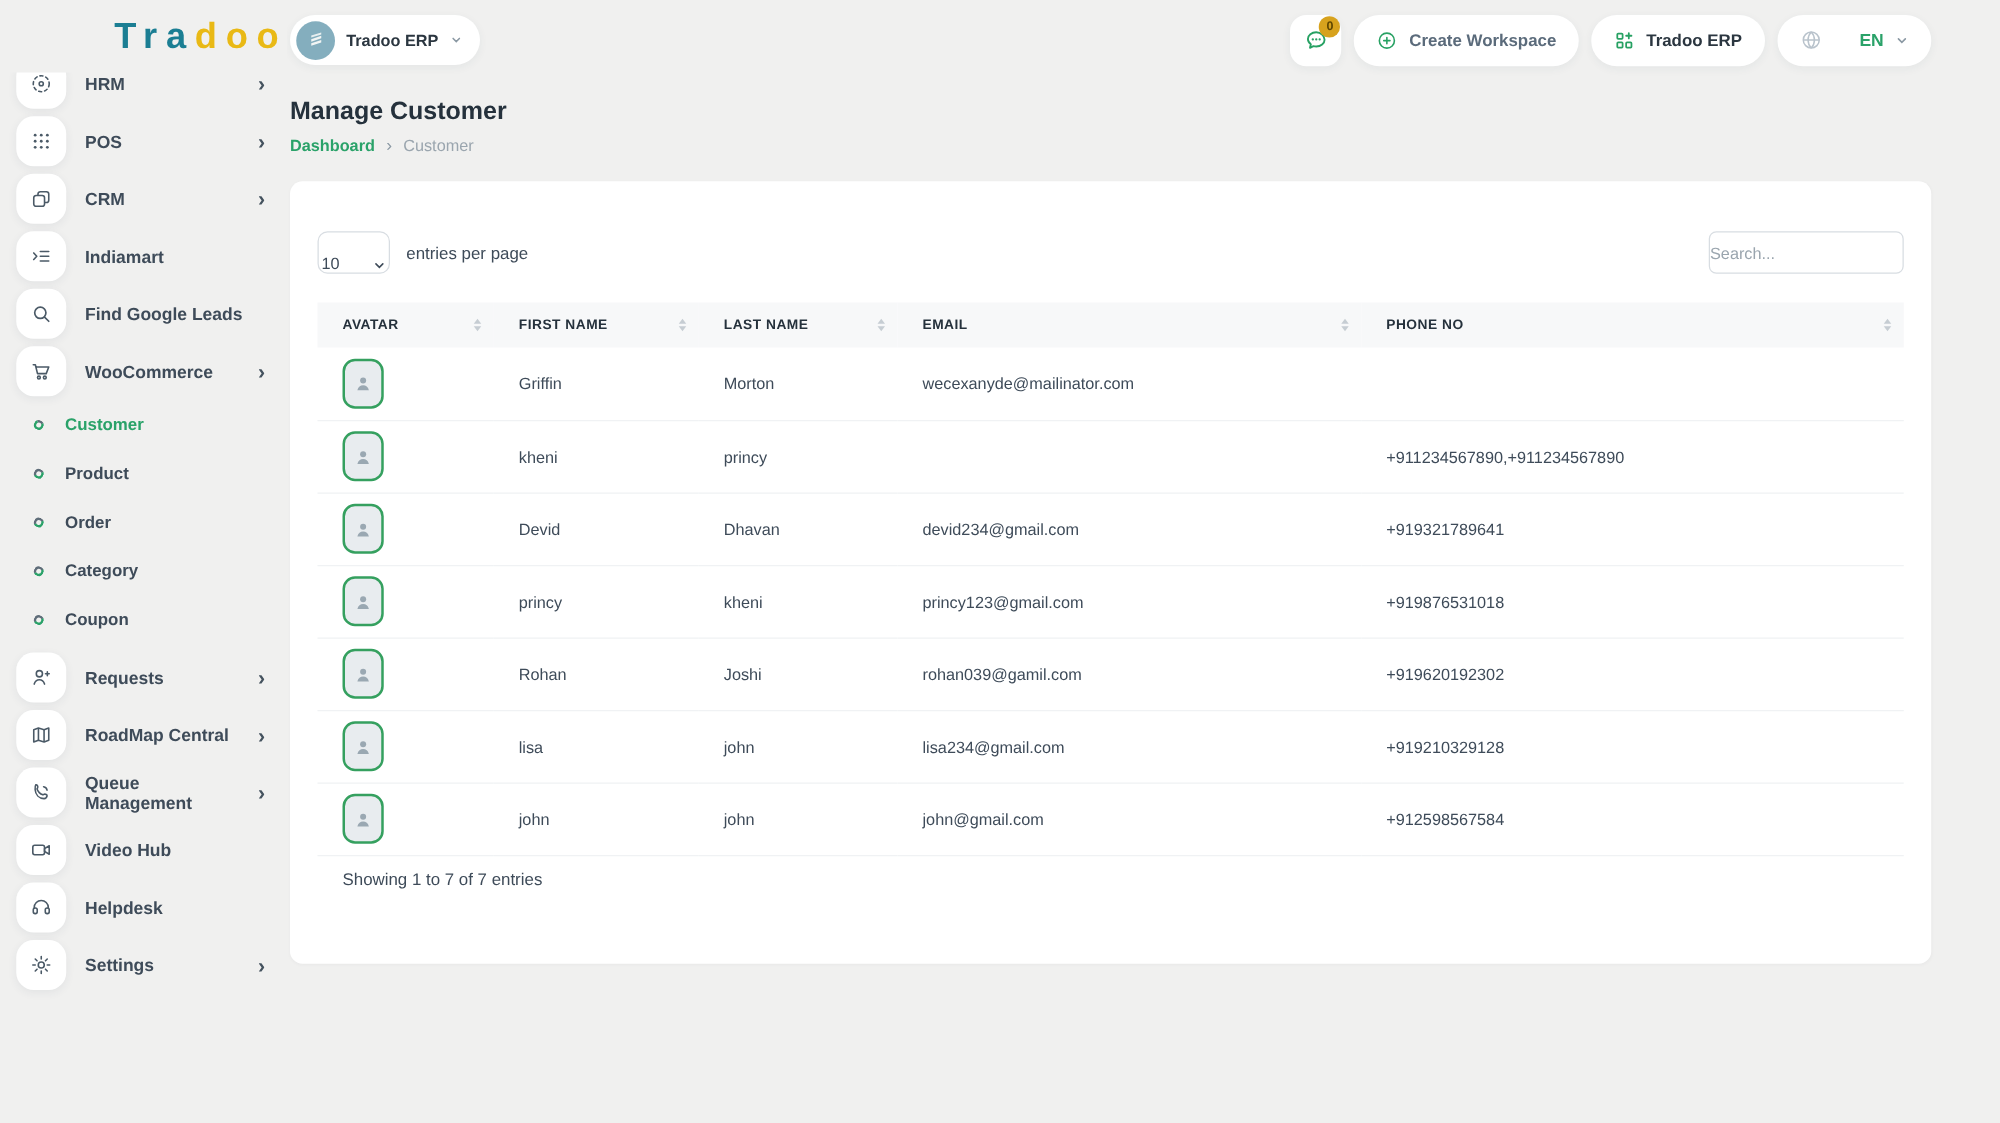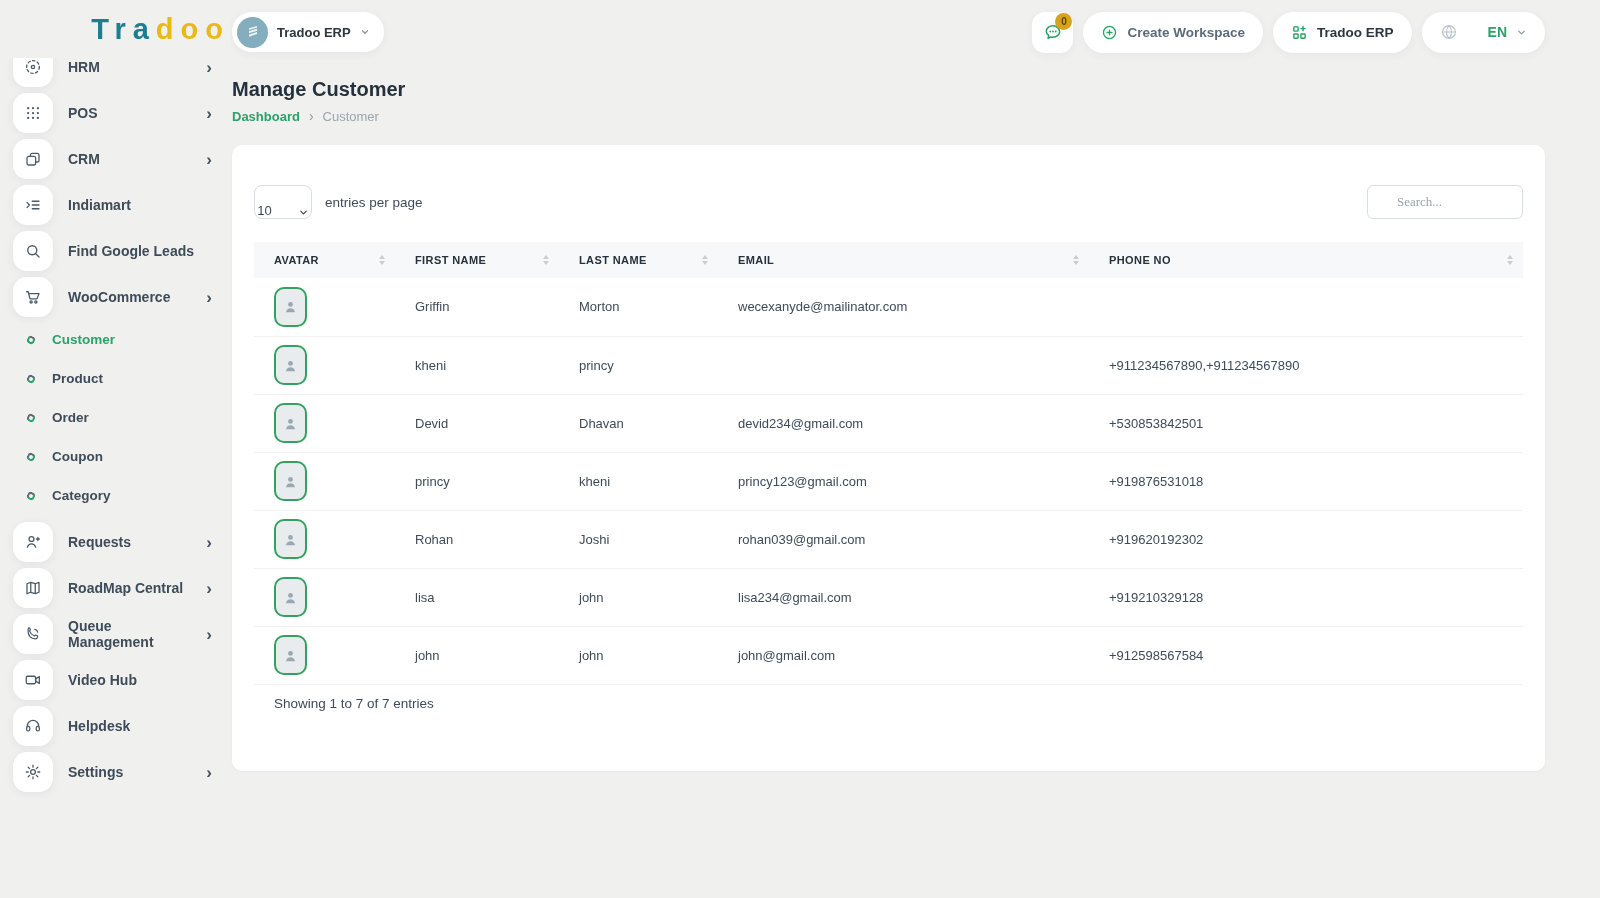--- a/index.html
+++ b/index.html
@@ -102,22 +102,22 @@
   .controls { display:flex; align-items:center; gap:13px; margin-bottom:23px; }
   .select-box {
     width:58px; height:34px; border:1px solid #d8dde2; border-radius:8px;
     display:flex; align-items:flex-end; justify-content:center; gap:26px;
     font-size:13px; color:#3e4b59; cursor:pointer; background:#fff;
   }
   .select-box .tiny-chev { color:#3e4b59; }
   .entries-label { font-size:13.5px; color:#3e4b59; }
   .search-input {
     margin-left:auto; width:156px; height:34px; border:1px solid #d8dde2; border-radius:6px;
-    padding:0 29px; font-size:13px; color:#3e4b59; outline:none; background:#fff;
-    font-family:Liberation Serif, serif;
+    padding:0 0; font-size:13px; color:#3e4b59; outline:none; background:#fff;
+    font-family:Liberation Sans, sans-serif;
   }
   .search-input::placeholder { color:#9aa5ae; }
 
   table { width:100%; border-collapse:collapse; table-layout:fixed; }
   thead th { background:#f7f8f9; height:36px; padding:0; }
   .th-inner {
     display:flex; align-items:center; justify-content:space-between;
     padding:0 10px 0 20px; font-size:11px; font-weight:700; color:#25313c;
     letter-spacing:.4px; cursor:pointer;
   }
@@ -230,25 +230,25 @@
       <div class="submenu-item">
         <span class="bullet"></span>
         <span class="side-label">Product</span>
       </div>
       <div class="submenu-item">
         <span class="bullet"></span>
         <span class="side-label">Order</span>
       </div>
       <div class="submenu-item">
         <span class="bullet"></span>
-        <span class="side-label">Coupon</span>
+        <span class="side-label">Category</span>
       </div>
       <div class="submenu-item">
         <span class="bullet"></span>
-        <span class="side-label">Category</span>
+        <span class="side-label">Coupon</span>
       </div>
 
       <div class="side-item" style="margin-top:4px;">
         <span class="icon-box">
           <svg width="18" height="18" viewBox="0 0 24 24" fill="none" stroke="currentColor" stroke-width="1.7" stroke-linecap="round">
               <circle cx="10" cy="8" r="3.3"></circle>
               <path d="M4.5 19c.9-3 3-4.6 5.5-4.6s4.6 1.6 5.5 4.6"></path>
               <path d="M18.5 6v4M16.5 8h4"></path>
             </svg>
         </span>
@@ -500,21 +500,21 @@
                     <g fill="#9aa8b2">
                       <circle cx="12" cy="9" r="3.4"></circle>
                       <path d="M5.5 20c.8-3.6 3.4-5.6 6.5-5.6s5.7 2 6.5 5.6z"></path>
                     </g>
                   </svg>
                 </div>
               </td>
             <td>Devid</td>
             <td>Dhavan</td>
             <td>devid234@gmail.com</td>
-            <td>+530853842501</td>
+            <td>+919321789641</td>
           </tr>
           <tr>
             <td>
                 <div class="avatar-chip">
                   <svg width="17" height="17" viewBox="0 0 24 24">
                     <g fill="#9aa8b2">
                       <circle cx="12" cy="9" r="3.4"></circle>
                       <path d="M5.5 20c.8-3.6 3.4-5.6 6.5-5.6s5.7 2 6.5 5.6z"></path>
                     </g>
                   </svg>
@@ -531,21 +531,21 @@
                   <svg width="17" height="17" viewBox="0 0 24 24">
                     <g fill="#9aa8b2">
                       <circle cx="12" cy="9" r="3.4"></circle>
                       <path d="M5.5 20c.8-3.6 3.4-5.6 6.5-5.6s5.7 2 6.5 5.6z"></path>
                     </g>
                   </svg>
                 </div>
               </td>
             <td>Rohan</td>
             <td>Joshi</td>
-            <td>rohan039@gmail.com</td>
+            <td>rohan039@gamil.com</td>
             <td>+919620192302</td>
           </tr>
           <tr>
             <td>
                 <div class="avatar-chip">
                   <svg width="17" height="17" viewBox="0 0 24 24">
                     <g fill="#9aa8b2">
                       <circle cx="12" cy="9" r="3.4"></circle>
                       <path d="M5.5 20c.8-3.6 3.4-5.6 6.5-5.6s5.7 2 6.5 5.6z"></path>
                     </g>

